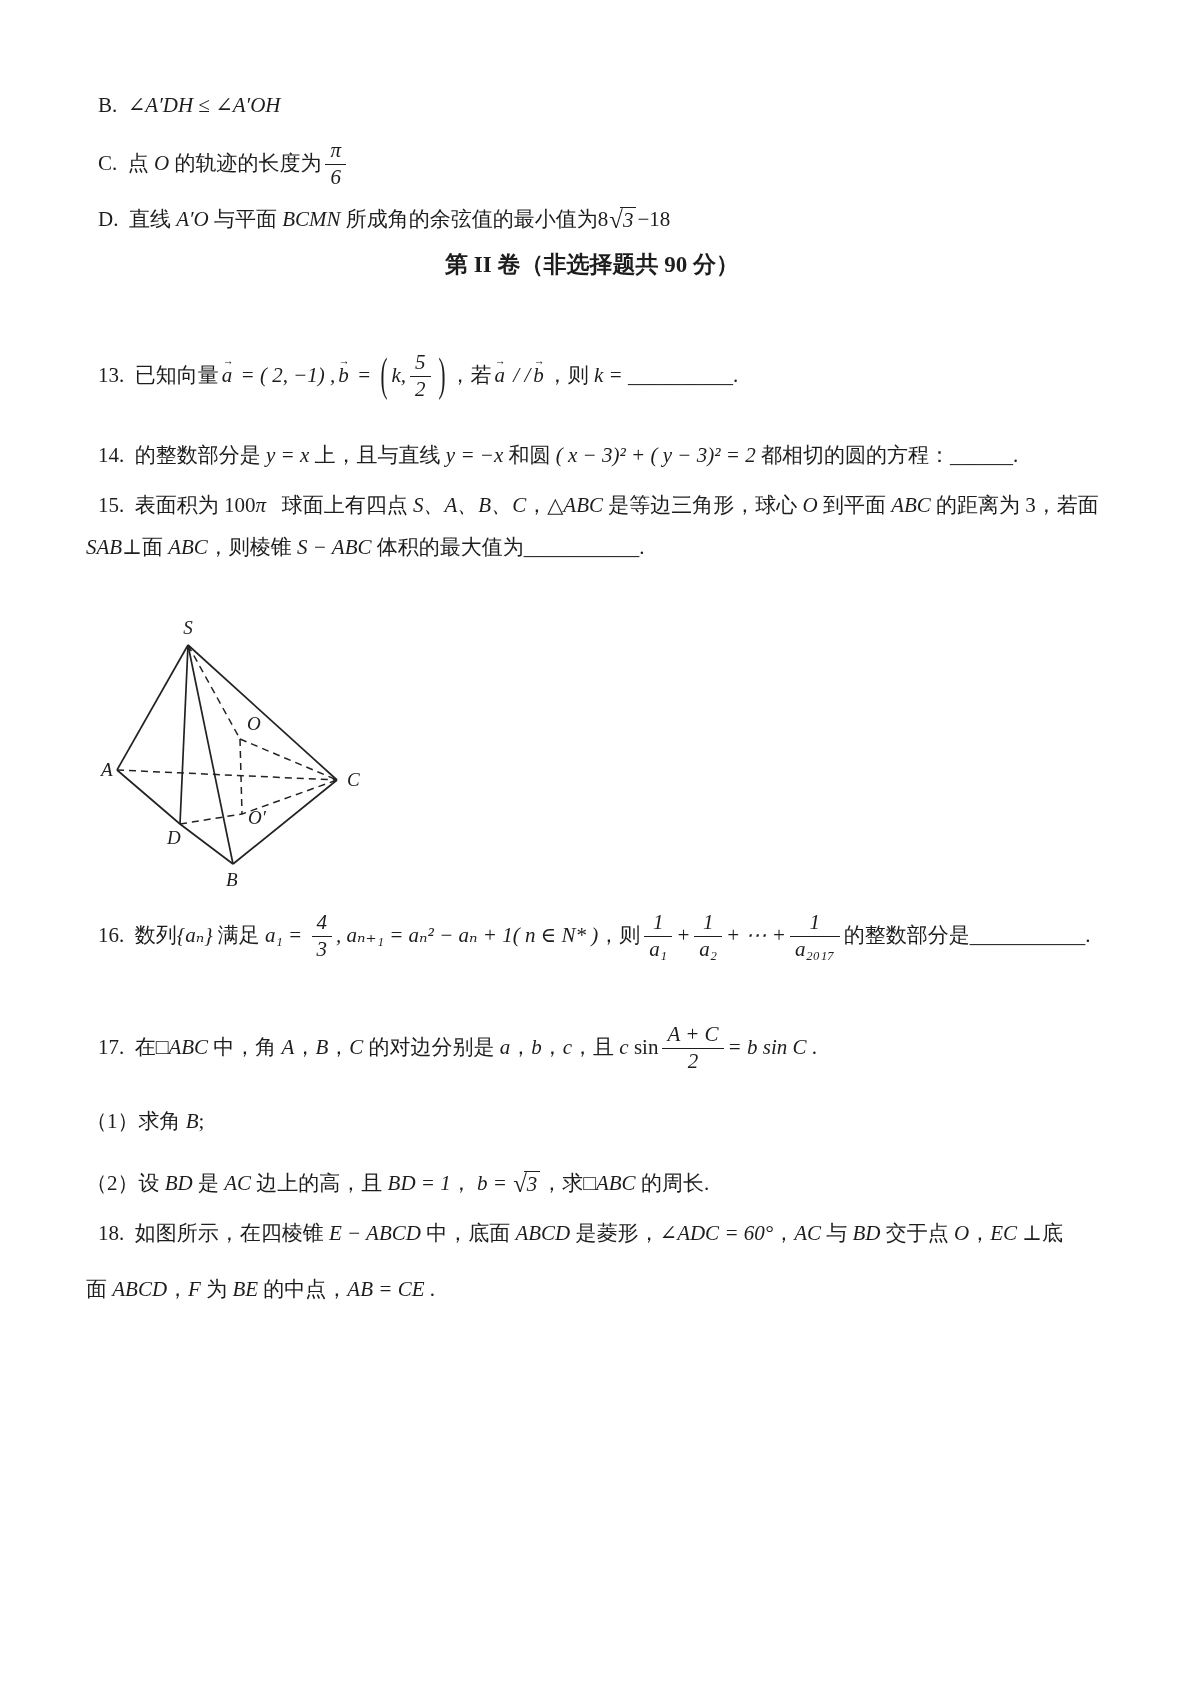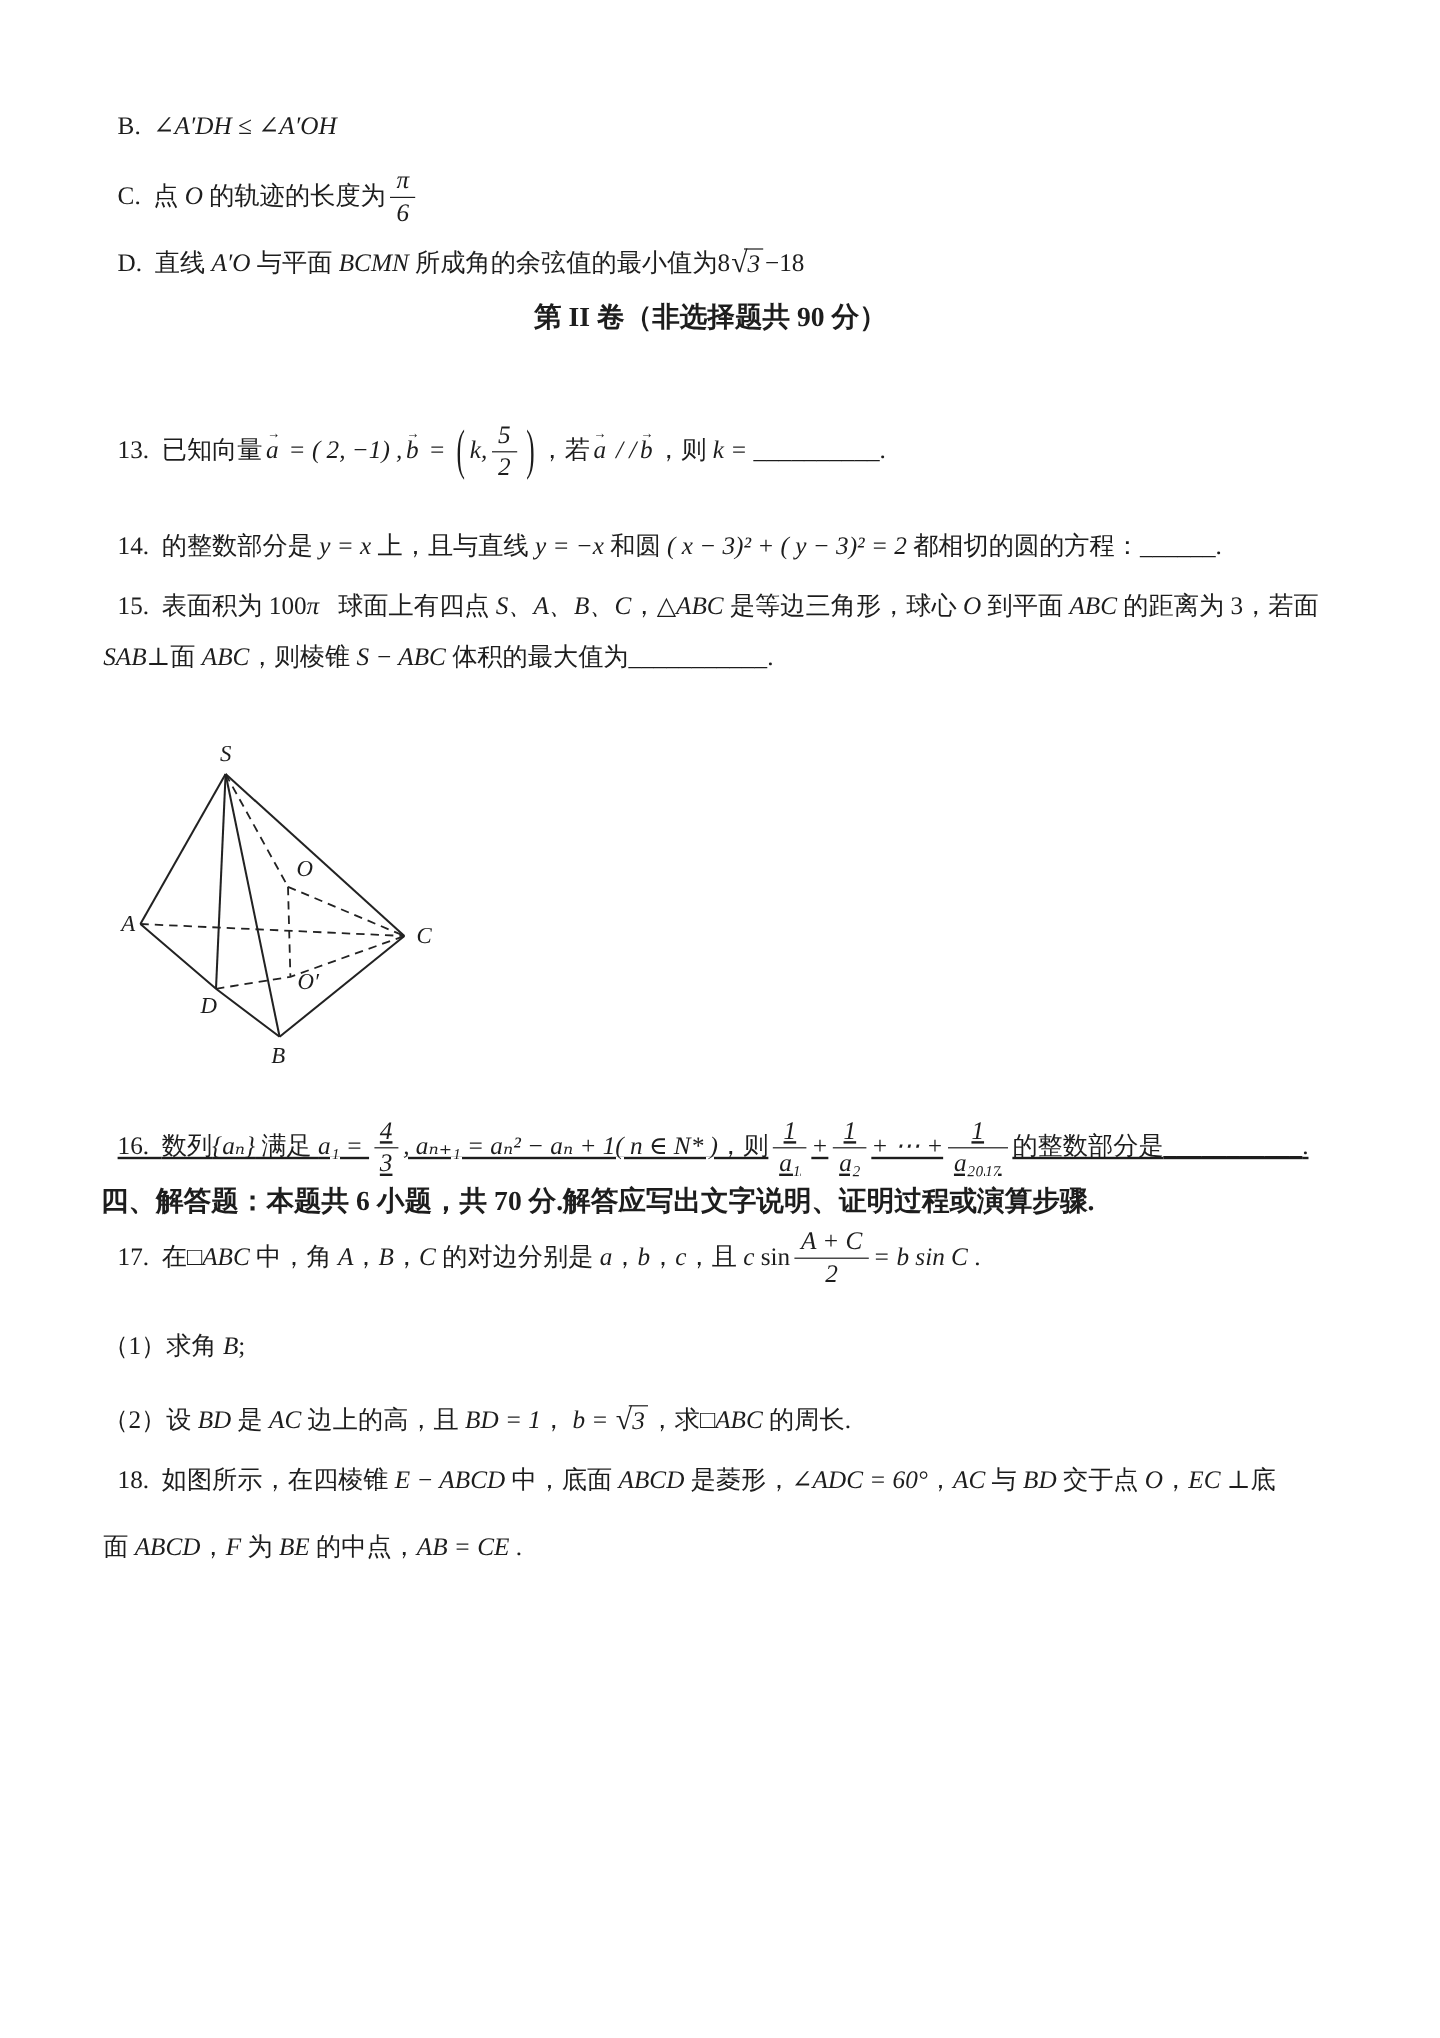--- a/index.html
+++ b/index.html
@@ -53,21 +53,21 @@
   
   #l-opt-b{top:92px;left:98px;}
   #l-opt-c{top:132px;left:98px;height:64px;}
   #l-opt-d{top:198px;left:98px;height:44px;}
   #l-part2{top:250px;}
   #l-sec3{top:296px;left:84px;}
   #l-q13{top:338px;left:98px;height:76px;justify-content:center;}
   #l-q14{top:434px;left:98px;height:44px;}
   #l-q15-1{top:492px;left:98px;}
   #l-q15-2{top:534px;left:86px;}
-  #l-q16{top:918px;left:98px;height:76px;text-decoration:underline;}
+  #l-q16{top:898px;left:98px;height:76px;}
   #l-sec4{top:986px;left:84px;}
   #l-q17{top:1012px;left:98px;height:72px;}
   #l-q17-1{top:1108px;left:86px;}
   #l-q17-2{top:1158px;left:86px;height:52px;}
   #l-q18-1{top:1220px;left:98px;}
   #l-q18-2{top:1276px;left:86px;}
   #l-footer{top:1642px;font-size:20px;}
   
   #fig{position:absolute;left:95px;top:572px;}
   .figlab text{
@@ -113,21 +113,20 @@
       <text x="131" y="314">B</text>
       <text x="252" y="214">C</text>
       <text x="72" y="272">D</text>
       <text x="152" y="158">O</text>
       <text x="153" y="252">O′</text>
     </g>
   </svg>
 
   <div class="line" id="l-q16"><span class="cn">16.  </span><span class="cn">数列</span><span class="mi">{aₙ}</span><span class="cn"> 满足 </span><span class="mi">a₁ = </span><span class="frac"><span class="num">4</span><span class="den">3</span></span><span class="mi">, aₙ₊₁ = aₙ² − aₙ + 1( n ∈ N* )</span><span class="cn">，则</span><span class="frac"><span class="num">1</span><span class="den">a₁</span></span><span class="mi">+</span><span class="frac"><span class="num">1</span><span class="den">a₂</span></span><span class="mi">+ ⋯ +</span><span class="frac"><span class="num">1</span><span class="den">a₂₀₁₇</span></span><span class="cn">的整数部分是</span><span class="blank">___________</span><span class="cn">.</span></div>
 
-  <div class="line bold" id="l-sec4"><span class="cn">四、解答题：本题共 6 小题，共 70 分.解答应写出文字说明、证明过程或演算步骤.</span></div>
 
   <div class="line" id="l-q17"><span class="cn">17.  </span><span class="cn">在</span><span class="cn">□</span><span class="mi">ABC</span><span class="cn"> 中，角 </span><span class="mi">A</span><span class="cn">，</span><span class="mi">B</span><span class="cn">，</span><span class="mi">C</span><span class="cn"> 的对边分别是 </span><span class="mi">a</span><span class="cn">，</span><span class="mi">b</span><span class="cn">，</span><span class="mi">c</span><span class="cn">，且 </span><span class="mi">c</span><span class="cn"> sin</span><span class="frac"><span class="num">A + C</span><span class="den">2</span></span><span class="mi">= </span><span class="mi">b</span><span class="mi"> sin </span><span class="mi">C</span><span class="cn"> .</span></div>
   <div class="line" id="l-q17-1"><span class="cn">（1）求角 </span><span class="mi">B</span><span class="cn">;</span></div>
   <div class="line" id="l-q17-2"><span class="cn">（2）设 </span><span class="mi">BD</span><span class="cn"> 是 </span><span class="mi">AC</span><span class="cn"> 边上的高，且 </span><span class="mi">BD = 1</span><span class="cn">， </span><span class="mi">b = </span><span class="sqrt"><span class="rsym">√</span><span class="rad">3</span></span><span class="cn">，求</span><span class="cn">□</span><span class="mi">ABC</span><span class="cn"> 的周长.</span></div>
 
   <div class="line" id="l-q18-1"><span class="cn">18.  </span><span class="cn">如图所示，在四棱锥 </span><span class="mi">E − ABCD</span><span class="cn"> 中，底面 </span><span class="mi">ABCD</span><span class="cn"> 是菱形，</span><span class="mi">∠ADC = 60°</span><span class="cn">，</span><span class="mi">AC</span><span class="cn"> 与 </span><span class="mi">BD</span><span class="cn"> 交于点 </span><span class="mi">O</span><span class="cn">，</span><span class="mi">EC</span><span class="cn"> ⊥底</span></div>
   <div class="line" id="l-q18-2"><span class="cn">面 </span><span class="mi">ABCD</span><span class="cn">，</span><span class="mi">F</span><span class="cn"> 为 </span><span class="mi">BE</span><span class="cn"> 的中点，</span><span class="mi">AB = CE</span><span class="cn"> .</span></div>
 
 
 </div>

